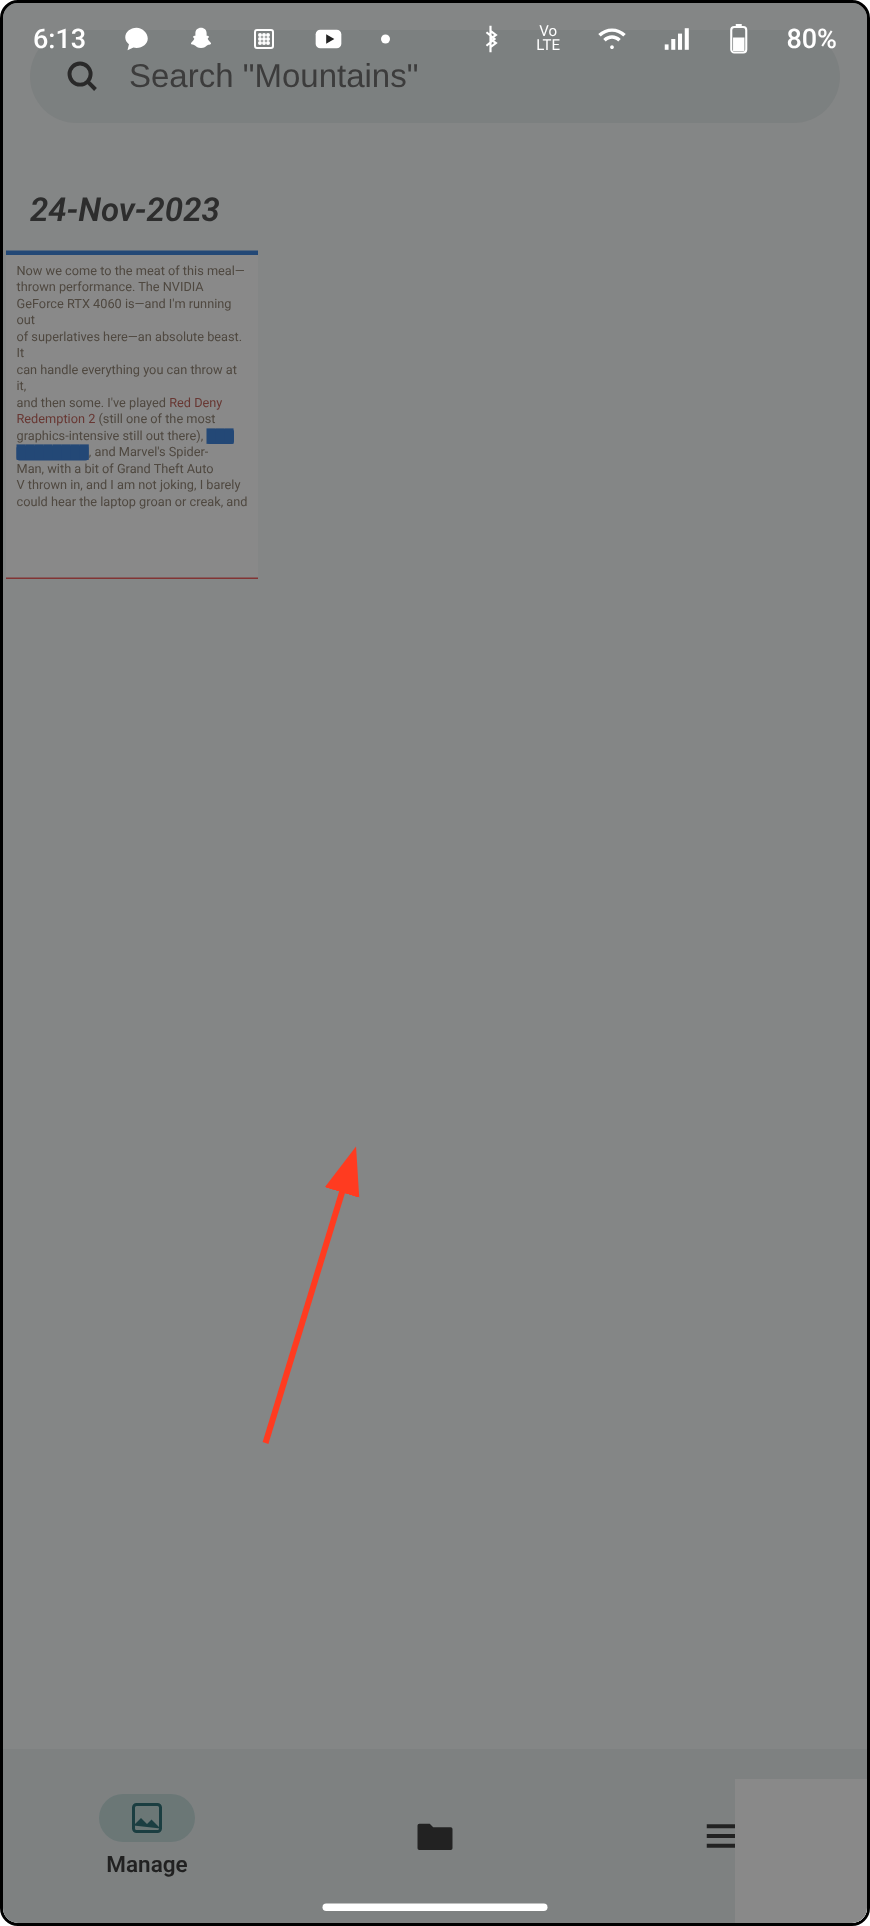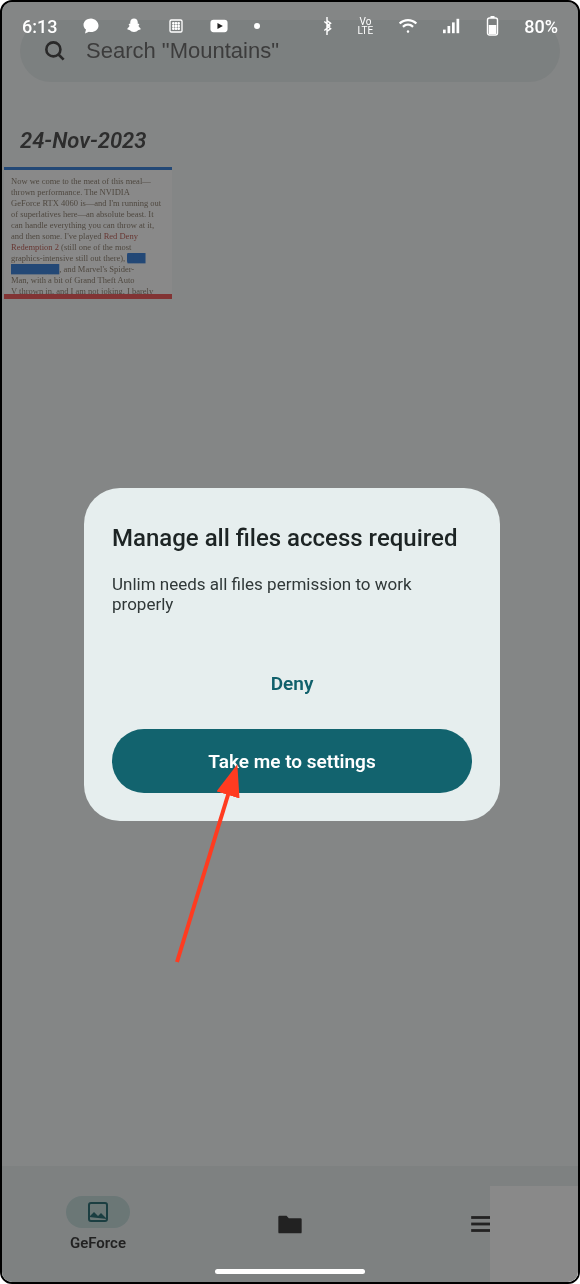--- a/index.html
+++ b/index.html
@@ -50,28 +50,27 @@
 
   
   .date-header {
     margin: 46px 0 0 18px;
     font-size: 22px; font-weight: 600; color:#333;font-style:italic;
   }
 
   
   .thumb {
     margin: 14px 0 0 2px;
-    width: 168px; height: 132px;
+    width: 168px; height: 219px;
     background: #fff;
     padding: 6px 7px;
     font-size: 8.5px; line-height: 11px; color:#7e6f5d;
     border-top: 3px solid #1e6fd6;
-    border-bottom: 5px solid #ef4444;
+    border-bottom: 1px solid #ef4444;
     overflow: hidden;
-    font-family: Liberation Serif, serif;
   }
   .thumb .hl { background:#1e6fd6; color:#1e6fd6; border-radius:2px; }
   .thumb .rd { color:#b54a40; }
 
   
   .upload-chip {
     position: absolute; right: 22px; bottom: 142px;
     width: 170px; height: 70px;
     background: #cdd9d9;
     border-radius: 20px;
@@ -161,21 +160,21 @@
 
 
   <div class="bottomnav">
     <div class="tab active">
       <span class="ticon-pill status-icon">
         <svg width="24" height="24" viewBox="0 0 24 24" fill="none" stroke="#0d5a60" stroke-width="2">
             <rect x="3" y="3" width="18" height="18" rx="2"></rect>
             <path d="M3 17l5-5 4 4 3-3 6 6" fill="#0d5a60" stroke="none"></path>
           </svg>
       </span>
-      <span class="tlabel">GeForce</span>
+      <span class="tlabel">Manage</span>
     </div>
     <div class="tab">
       <span class="status-icon">
         <svg width="28" height="24" viewBox="0 0 24 20" fill="#1c1c1c">
             <path d="M3 3h6l2 2h10a1 1 0 0 1 1 1v11a1 1 0 0 1-1 1H3a1 1 0 0 1-1-1V4a1 1 0 0 1 1-1z"></path>
           </svg>
       </span>
     </div>
     <div class="tab">
       <span class="status-icon">
@@ -250,26 +249,20 @@
         <svg width="13" height="20" viewBox="0 0 12 20" fill="none">
             <rect x="1" y="2" width="10" height="17" rx="2" stroke="#fff" stroke-width="1.4"></rect>
             <rect x="4" y="0" width="4" height="2" fill="#fff"></rect>
             <rect x="2.2" y="9" width="7.6" height="9" fill="#fff"></rect>
           </svg>
       </span>
       <span>80%</span>
     </div>
   </div>
 
-  <div class="dialog">
-    <div class="dialog-title">Manage all files access required</div>
-    <div class="dialog-body">Unlim needs all files permission to work properly</div>
-    <div class="dialog-deny">Deny</div>
-    <div class="dialog-primary">Take me to settings</div>
-  </div>
 
   <svg class="arrow" width="110" height="210" viewBox="0 0 110 210">
     <defs>
       <marker id="ah" markerWidth="10" markerHeight="10" refX="6" refY="3" orient="auto">
         <path d="M0,0 L8,3 L0,6 z" fill="#ff3b20"></path>
       </marker>
     </defs>
     <line x1="20" y1="200" x2="78" y2="10" stroke="#ff3b20" stroke-width="4" marker-end="url(#ah)"></line>
   </svg>
 

